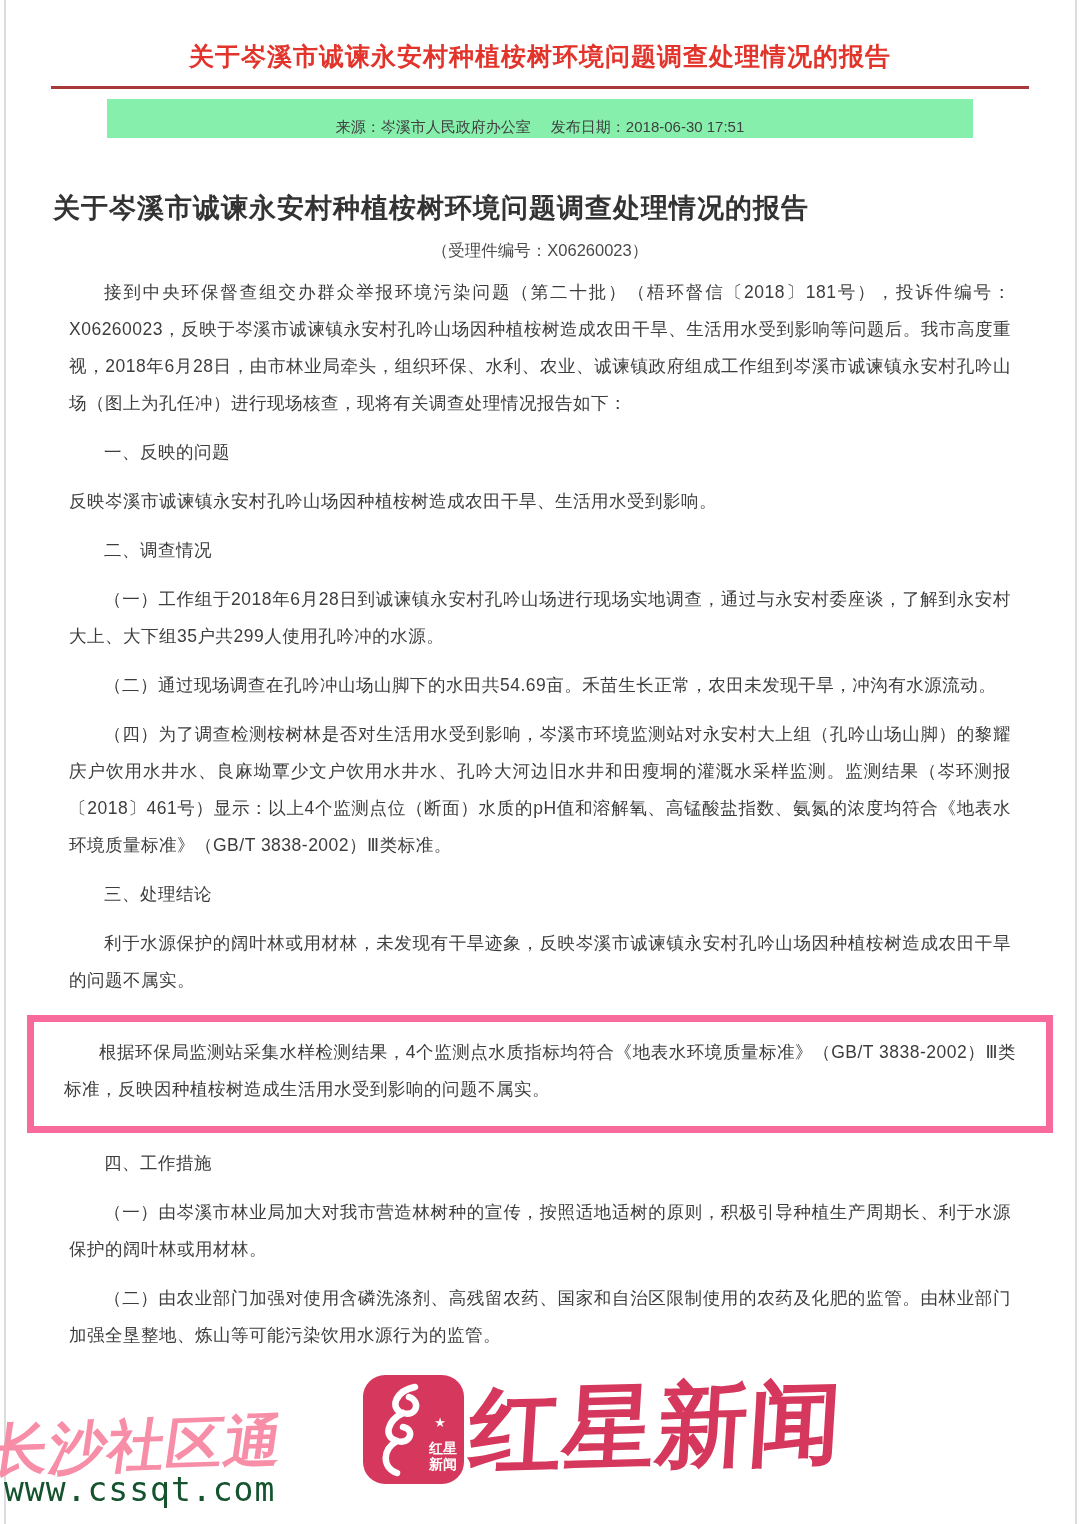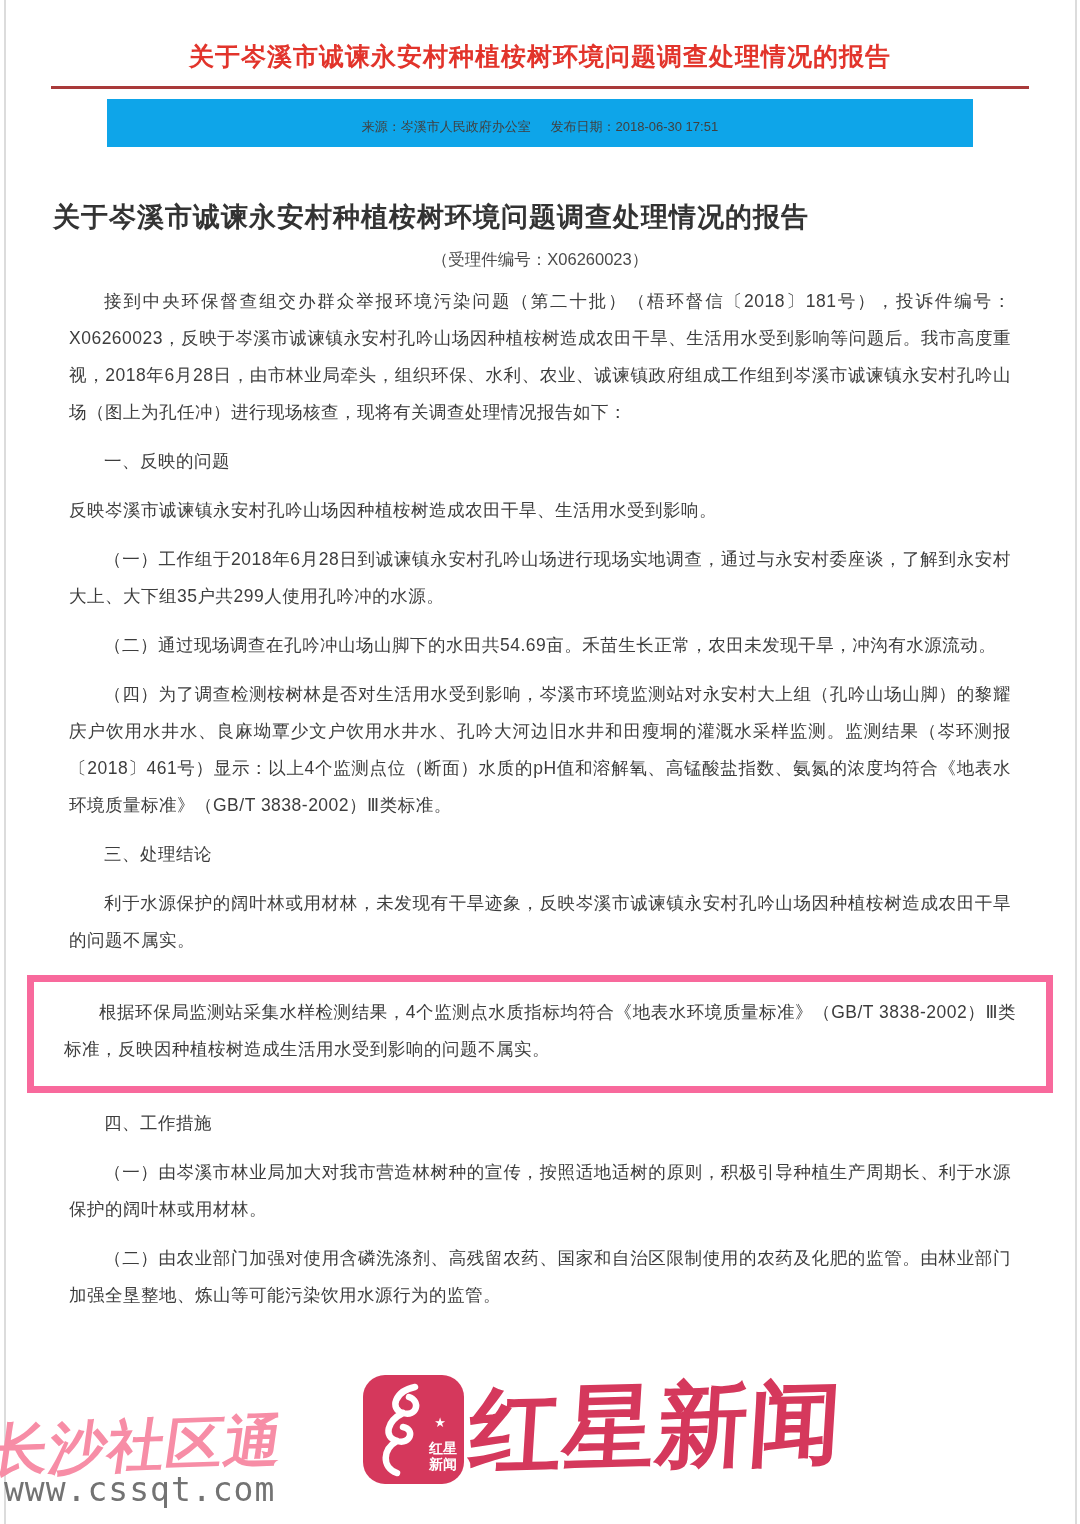--- a/index.html
+++ b/index.html
@@ -16,23 +16,23 @@
   
   .header-title{
     padding-top:40px;text-align:center;
     font-size:25px;font-weight:bold;color:#e2342b;letter-spacing:1px;
   }
   .red-rule{
     width:978px;margin:13px auto 0;height:0;
     border-top:3px solid #a93a3a;
   }
   .meta-box{
-    width:866px;margin:10px auto 0;background:#0ea5e9;
-    padding:18px 0 10px;text-align:center;
-    font-size:13px;color:#404040;
+    width:866px;margin:10px auto 0;background:#86efac;
+    padding:18px 0 1px;text-align:center;
+    font-size:15px;color:#404040;
   }
   .meta-line{line-height:20px;}
   .meta-line + .meta-line{margin-top:14px;}
   .meta-seg{margin:0 8px;cursor:pointer;}
   .meta-static{margin:0 8px;}
   .size-opt{margin:0 4px;cursor:pointer;}
   .share-gap{display:inline-block;width:120px;}
 
   
   .article{padding:0 53px;}
@@ -76,21 +76,21 @@
   }
   .watermark-name{
     position:absolute;left:-8px;top:1408px;z-index:6;
     font-size:57px;font-weight:bold;color:#f78da6;
     letter-spacing:1px;transform:skewX(-10deg) rotate(-2deg);
     white-space:nowrap;
   }
   .watermark-url{
     position:absolute;left:4px;top:1470px;z-index:6;
     font-family:"DejaVu Sans Mono","Liberation Mono",monospace;
-    font-size:33px;color:#737373;letter-spacing:1px;white-space:nowrap;
+    font-size:33px;color:#14532d;letter-spacing:1px;white-space:nowrap;
   }
 </style>
 </head>
 <body>
 
 <div class="edge edge-l"></div>
 <div class="edge edge-r"></div>
 
 <div class="header-title">关于岑溪市诚谏永安村种植桉树环境问题调查处理情况的报告</div>
 <div class="red-rule"></div>
@@ -104,20 +104,21 @@
 
 <div class="article">
   <h1 class="article-title">关于岑溪市诚谏永安村种植桉树环境问题调查处理情况的报告</h1>
   <div class="case-no">（受理件编号：X06260023）</div>
 
   <p class="indent first-p">接到中央环保督查组交办群众举报环境污染问题（第二十批）（梧环督信〔2018〕181号），投诉件编号：X06260023，反映于岑溪市诚谏镇永安村孔吟山场因种植桉树造成农田干旱、生活用水受到影响等问题后。我市高度重视，2018年6月28日，由市林业局牵头，组织环保、水利、农业、诚谏镇政府组成工作组到岑溪市诚谏镇永安村孔吟山场（图上为孔任冲）进行现场核查，现将有关调查处理情况报告如下：</p>
 
   <p class="indent sec-head">一、反映的问题</p>
   <p>反映岑溪市诚谏镇永安村孔吟山场因种植桉树造成农田干旱、生活用水受到影响。</p>
 
+  <p class="indent sec-head">二、调查情况</p>
   <p class="indent">（一）工作组于2018年6月28日到诚谏镇永安村孔吟山场进行现场实地调查，通过与永安村委座谈，了解到永安村大上、大下组35户共299人使用孔吟冲的水源。</p>
   <p class="indent">（二）通过现场调查在孔吟冲山场山脚下的水田共54.69亩。禾苗生长正常，农田未发现干旱，冲沟有水源流动。</p>
   <p class="indent">（四）为了调查检测桉树林是否对生活用水受到影响，岑溪市环境监测站对永安村大上组（孔吟山场山脚）的黎耀庆户饮用水井水、良麻坳覃少文户饮用水井水、孔吟大河边旧水井和田瘦垌的灌溉水采样监测。监测结果（岑环测报〔2018〕461号）显示：以上4个监测点位（断面）水质的pH值和溶解氧、高锰酸盐指数、氨氮的浓度均符合《地表水环境质量标准》（GB/T 3838-2002）Ⅲ类标准。</p>
 
   <p class="indent sec-head">三、处理结论</p>
   <p class="indent">利于水源保护的阔叶林或用材林，未发现有干旱迹象，反映岑溪市诚谏镇永安村孔吟山场因种植桉树造成农田干旱的问题不属实。</p>
 
   <div class="highlight-box">
     <p class="indent">根据环保局监测站采集水样检测结果，4个监测点水质指标均符合《地表水环境质量标准》（GB/T 3838-2002）Ⅲ类标准，反映因种植桉树造成生活用水受到影响的问题不属实。</p>
   </div>

